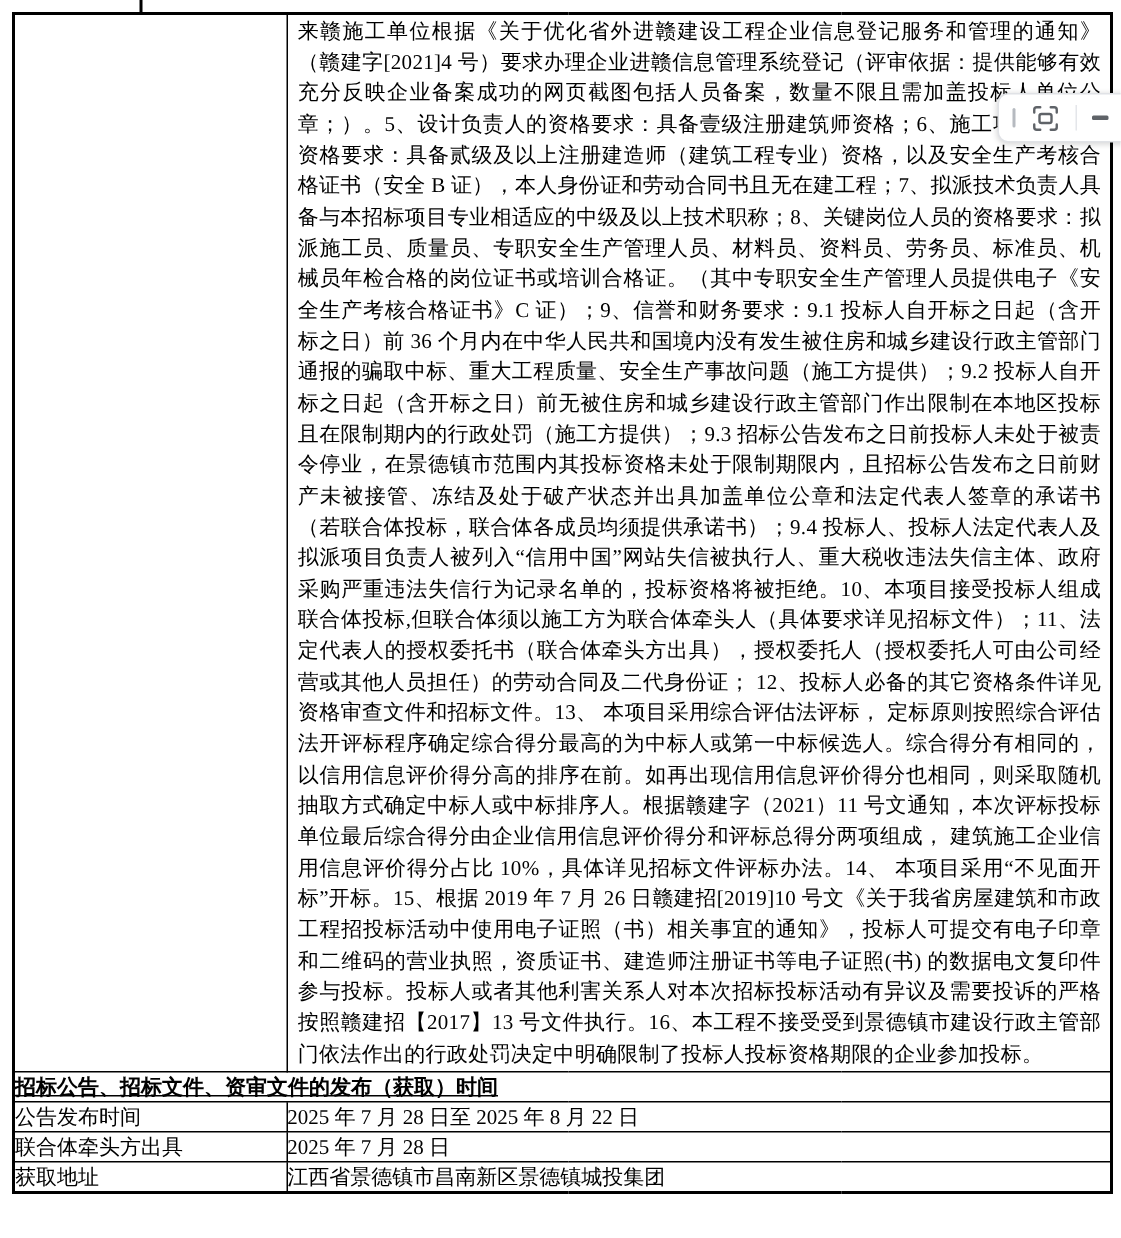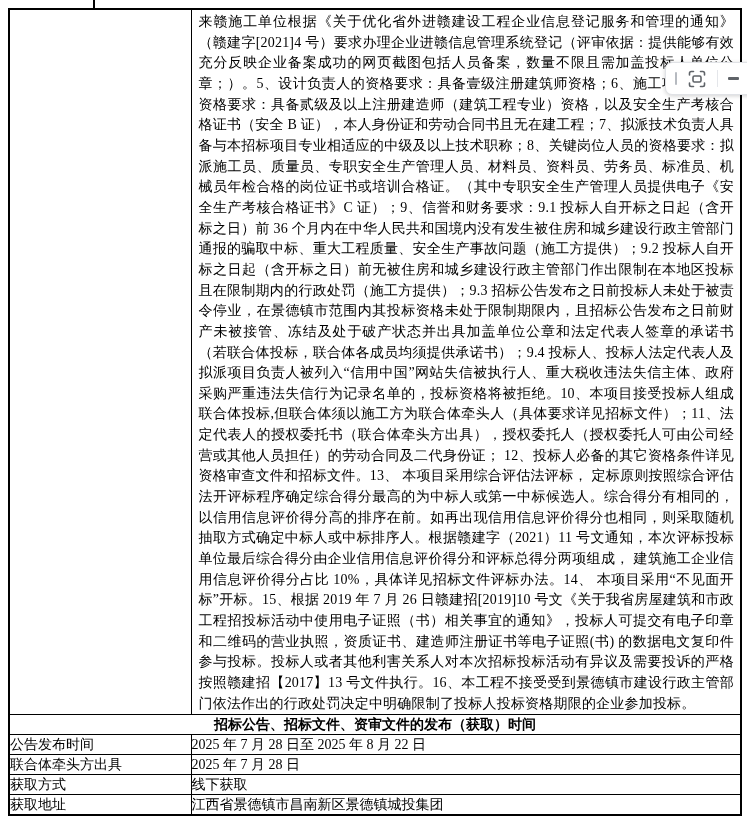--- a/index.html
+++ b/index.html
@@ -39,24 +39,24 @@
     padding: 2px 6px 0 7px;
     font-size: 14px;
     line-height: 20.65px;
     text-align: justify;
     letter-spacing: 0.2px;
   }
 
   
   td.section-header {
     height: 19px;
-    text-align: center;
     font-weight: bold;
     font-size: 16px;
     font-family: "Liberation Sans", "DejaVu Sans", sans-serif;
+    text-decoration: underline;
   }
 
   
   td.lbl {
     height: 19px;
     padding-left: 10px;
     white-space: nowrap;
     overflow: hidden;
   }
   td.val {
@@ -129,24 +129,20 @@
 
       <tr>
         <td class="lbl">公告发布时间</td>
         <td class="val" colspan="3">2025 年 7 月 28 日至 2025 年 8 月 22 日</td>
       </tr>
       <tr>
         <td class="lbl">联合体牵头方出具</td>
         <td class="val" colspan="3">2025 年 7 月 28 日</td>
       </tr>
       <tr>
-        <td class="lbl">获取方式</td>
-        <td class="val" colspan="3">线下获取</td>
-      </tr>
-      <tr>
         <td class="lbl">获取地址</td>
         <td class="val" colspan="3">江西省景德镇市昌南新区景德镇城投集团</td>
       </tr>
 
     </tbody>
       </table>
   </div>
 
   <div class="float-toolbar">
     <div class="tb-ibeam"></div>

